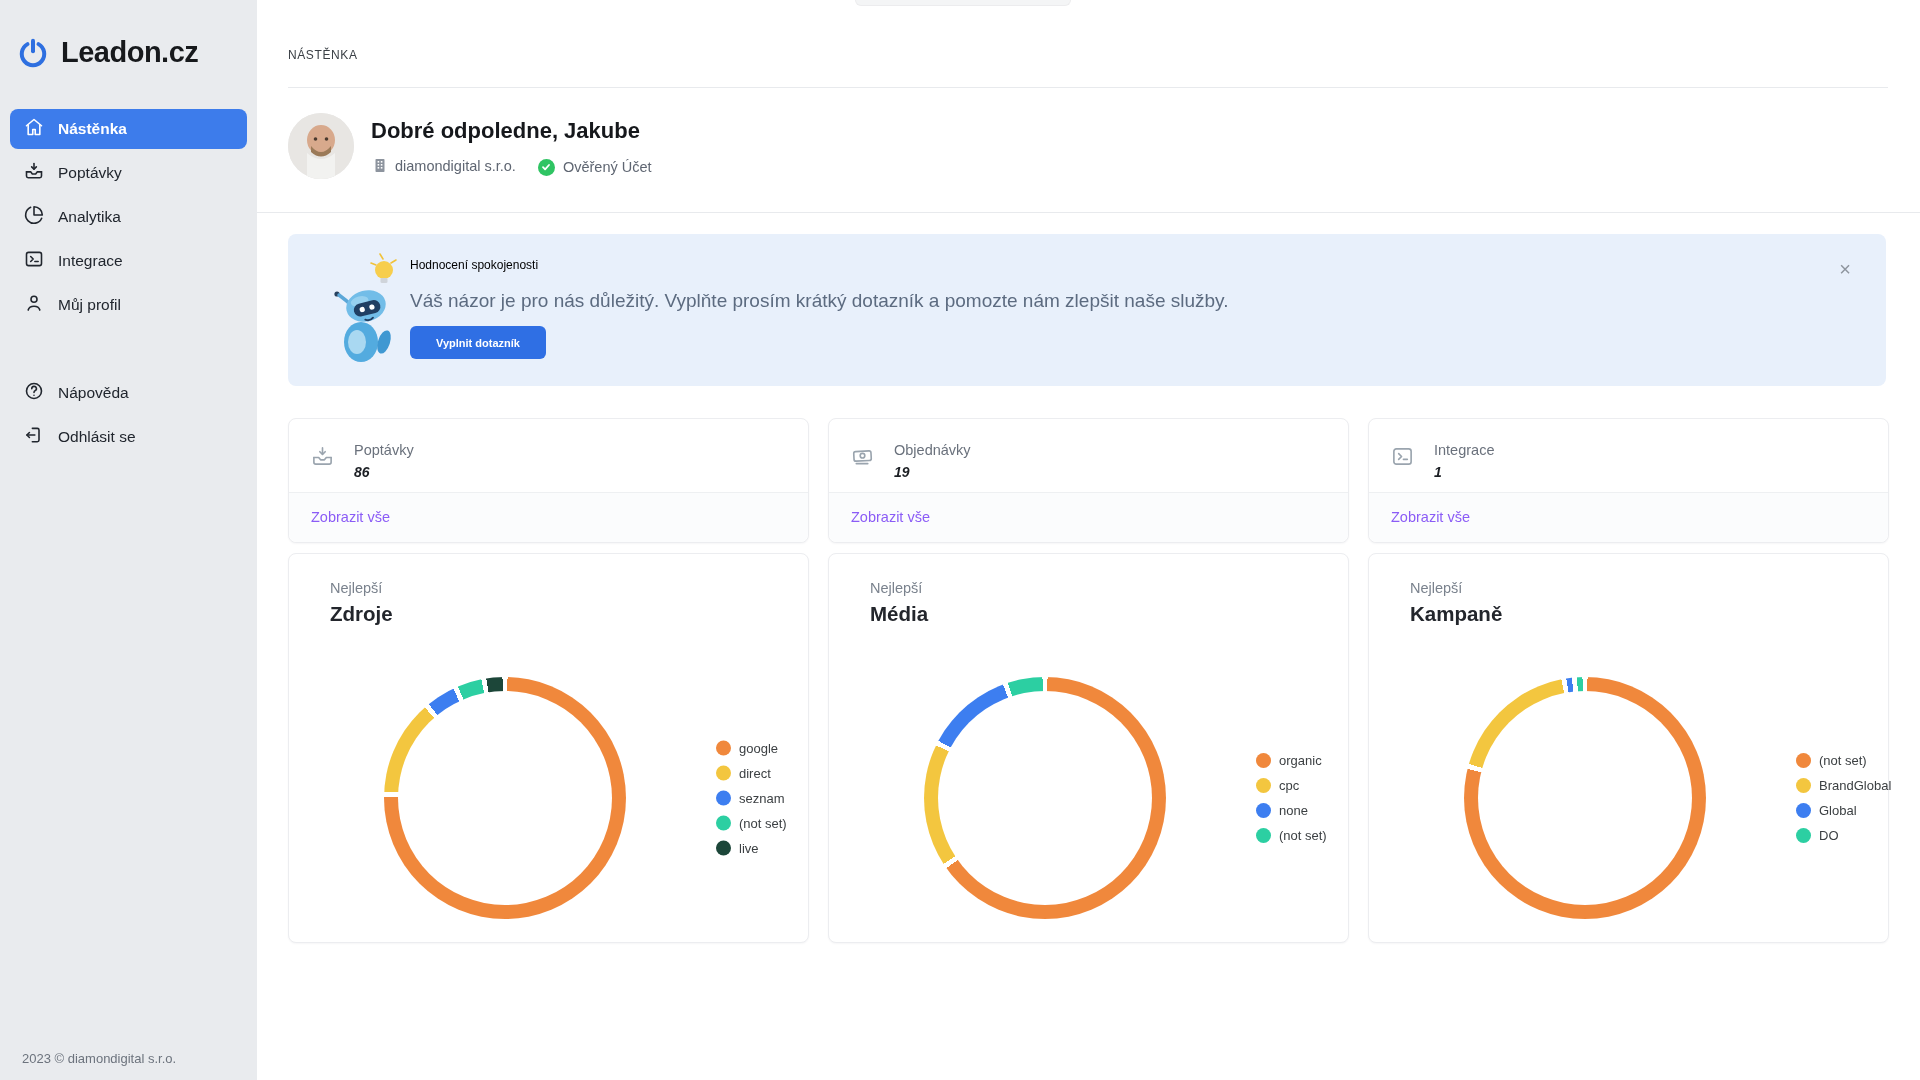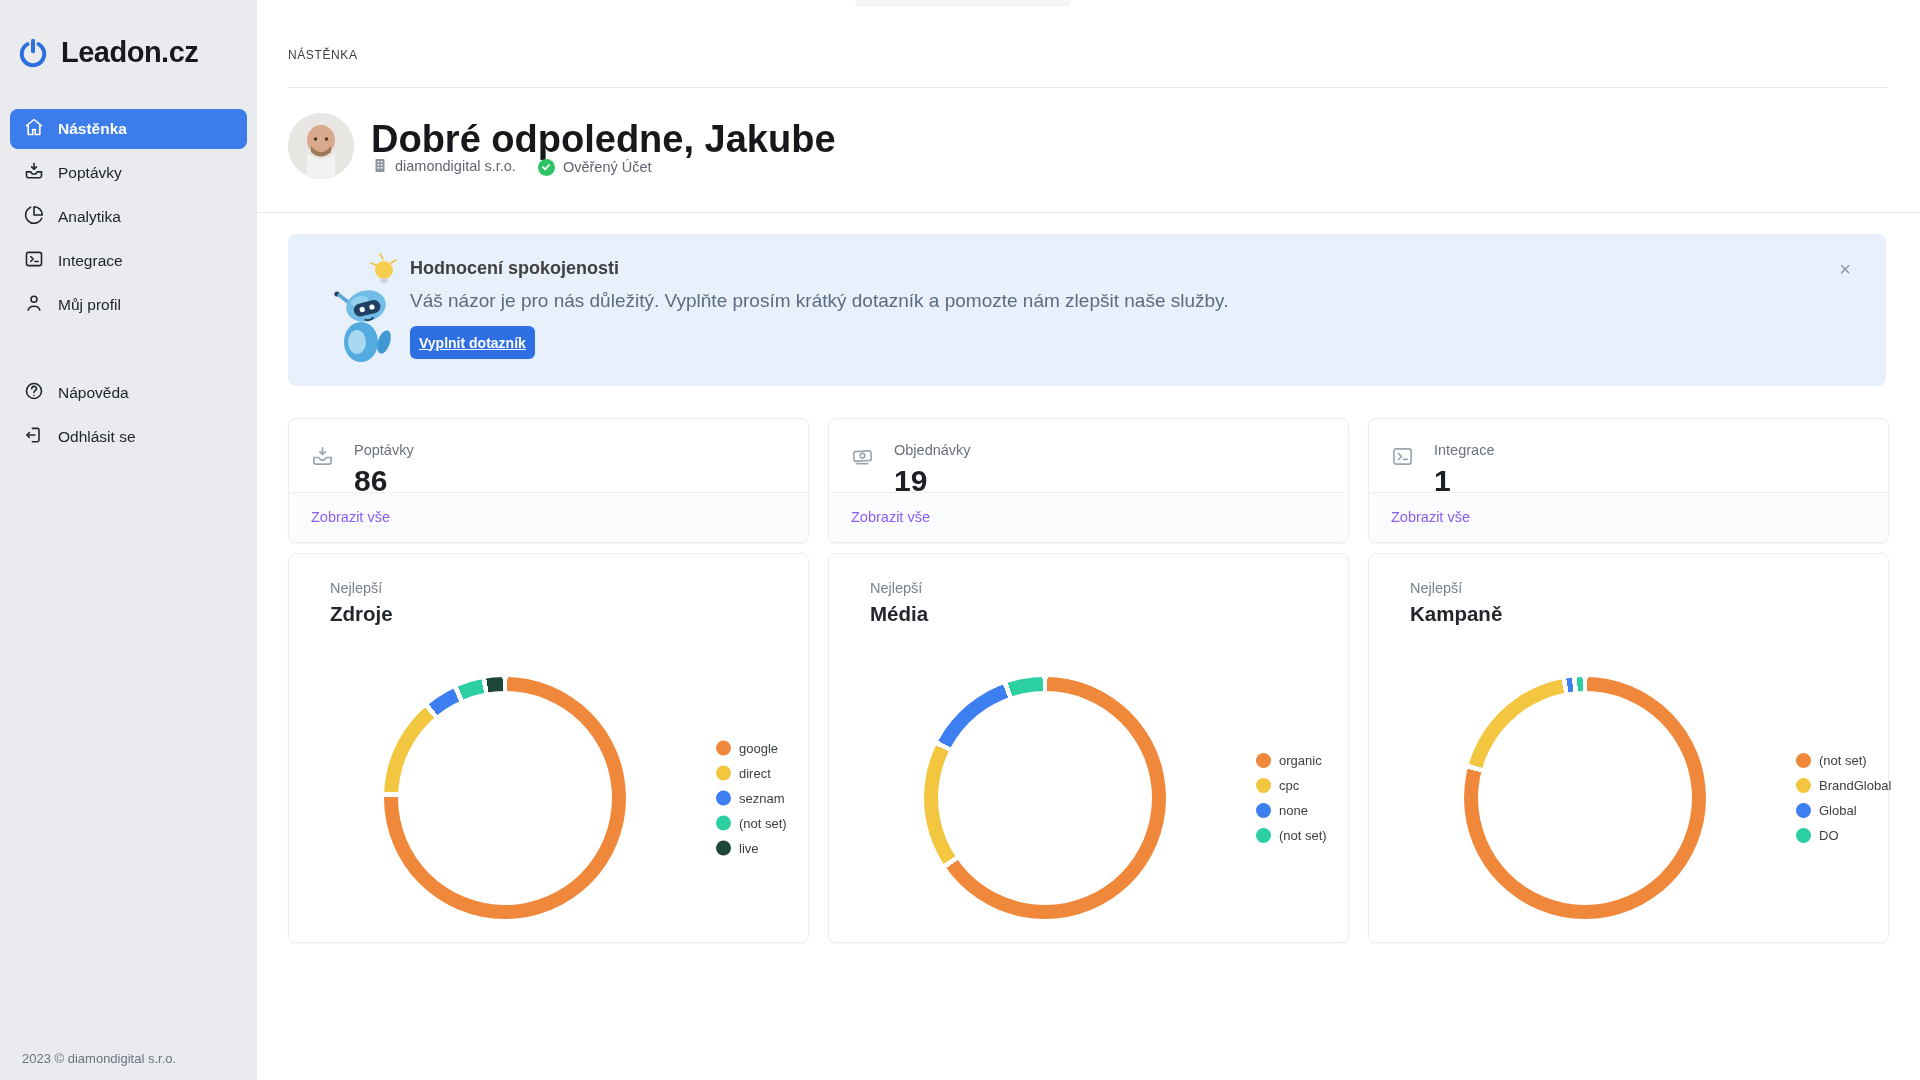--- a/index.html
+++ b/index.html
@@ -26,46 +26,46 @@
   .main { position:absolute; left:257px; top:0; right:0; height:1080px; background:#fff; }
   .top-sliver { position:absolute; left:598px; top:0; width:216px; height:6px;
     background:#f4f5f6; border:1px solid #ececee; border-top:none; border-radius:0 0 6px 6px; }
   .breadcrumb { position:absolute; left:31px; top:48px; font-size:12px; font-weight:500;
     color:#3b4046; letter-spacing:0.6px; }
   .rule-1 { position:absolute; left:31px; right:32px; top:87px; height:1px; background:#e8eaed; }
   .rule-2 { position:absolute; left:0; right:0; top:212px; height:1px; background:#e8eaed; }
 
   .avatar { position:absolute; left:31px; top:113px; width:66px; height:66px;
     border-radius:50%; overflow:hidden; background:#e9e9e9; }
-  .greeting { position:absolute; left:114px; top:118px; font-size:38px; font-weight:700; color:#16181c; }
+  .greeting { position:absolute; left:114px; top:118px; font-size:22px; font-weight:700; color:#16181c; }
   .sub-row { position:absolute; left:116px; top:158px; display:flex; align-items:center; gap:22px;
     font-size:14.5px; color:#5f6672; }
   .sub-chip { display:flex; align-items:flex-start; gap:8px; }
   .check-badge { width:17px; height:17px; border-radius:50%; background:#2fc463;
     display:flex; align-items:center; justify-content:center; }
 
   
   .banner { position:absolute; left:31px; right:34px; top:234px; height:152px;
     background:#e8f0fb; border-radius:8px; }
   .robot { position:absolute; left:40px; top:16px; }
-  .banner-title { position:absolute; left:122px; top:24px; font-size:18px; font-weight:700; color:#404040; }
+  .banner-title { position:absolute; left:122px; top:24px; font-size:12px; font-weight:400; color:#000000; }
   .banner-text { position:absolute; left:122px; top:56px; font-size:19px; color:#5c6b80; }
-  .banner-btn { position:absolute; left:122px; top:92px; height:33px; padding:0 9px;
+  .banner-btn { position:absolute; left:122px; top:92px; height:33px; padding:0 26px;
     background:#2f6fe4; color:#fff; border:none; border-radius:6px;
-    font-size:14px; font-weight:700; font-family:inherit; cursor:pointer;text-decoration:underline; }
+    font-size:11px; font-weight:700; font-family:inherit; cursor:pointer; }
   .banner-close { position:absolute; right:30px; top:24px; width:22px; height:22px;
     font-size:20px; line-height:22px; text-align:center; color:#8e959e; cursor:pointer; }
 
   
   .card { position:absolute; background:#fff; border:1px solid #ecedf0;
     border-radius:8px; box-shadow:0 1px 2px rgba(20,30,50,0.04); }
   .stat-card { top:418px; width:521px; height:125px; }
   .stat-icon { position:absolute; left:22px; top:26px; color:#9aa4ae; }
   .stat-label { position:absolute; left:65px; top:23px; font-size:14.5px; color:#6a717c; }
-  .stat-value { position:absolute; left:65px; top:45px; font-size:30px; font-weight:700; color:#1c1f24; }
+  .stat-value { position:absolute; left:65px; top:45px; font-size:14px; font-weight:700; color:#1c1f24;font-style:italic; }
   .stat-foot { position:absolute; left:0; right:0; bottom:0; height:50px;
     border-top:1px solid #eef0f2; background:#fbfcfd; border-radius:0 0 8px 8px; }
   .stat-link { position:absolute; left:22px; top:16px; font-size:14.5px; font-weight:500;
     color:#8b5cf6; cursor:pointer; }
 
   
   .chart-card { top:553px; width:521px; height:390px; }
   .chart-pre { position:absolute; left:41px; top:26px; font-size:14.5px; color:#7a828d; }
   .chart-title { position:absolute; left:41px; top:48px; font-size:20.5px; font-weight:600; color:#23262c; }
   .donut { position:absolute; left:95px; top:123px; width:242px; height:242px; border-radius:50%; }

